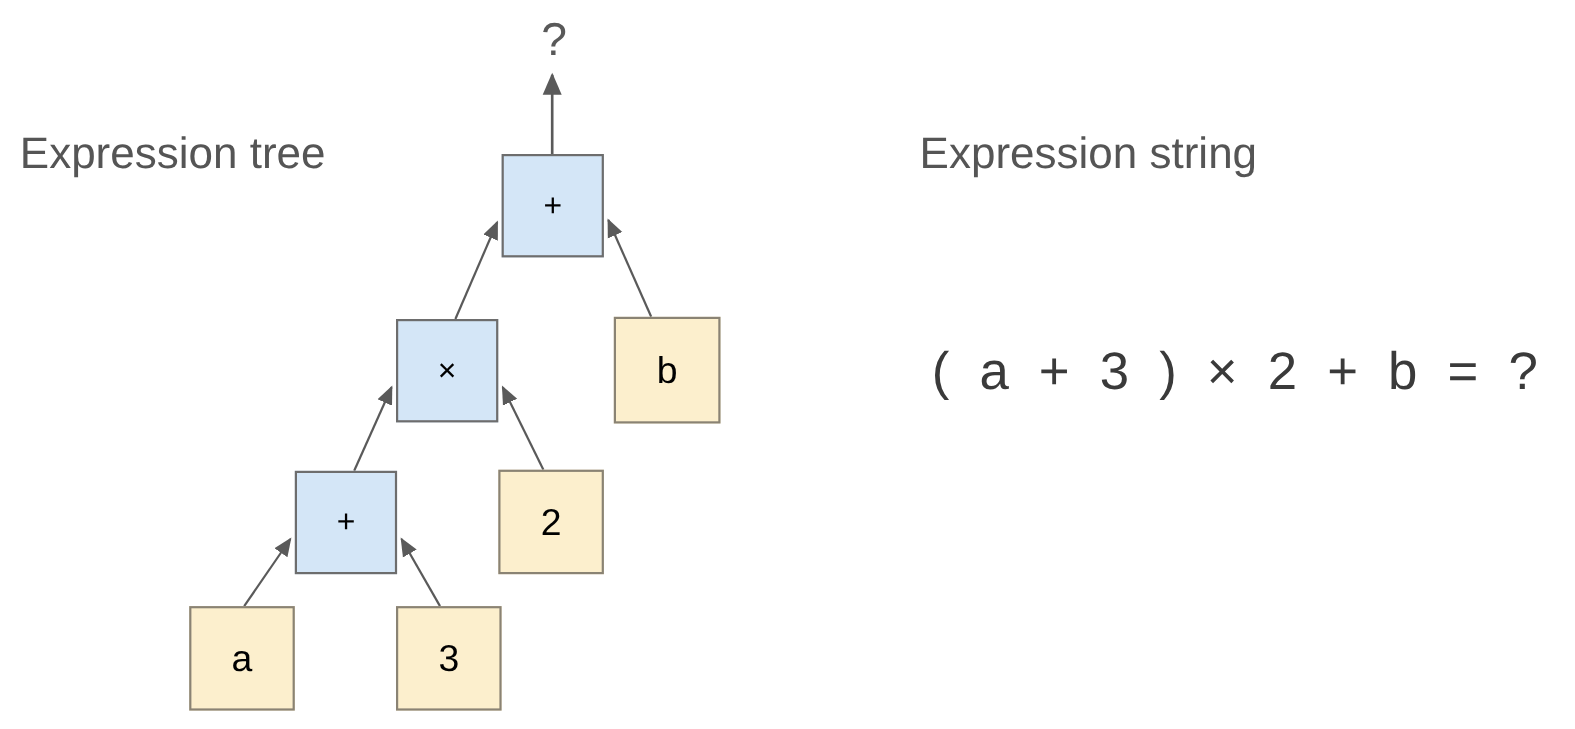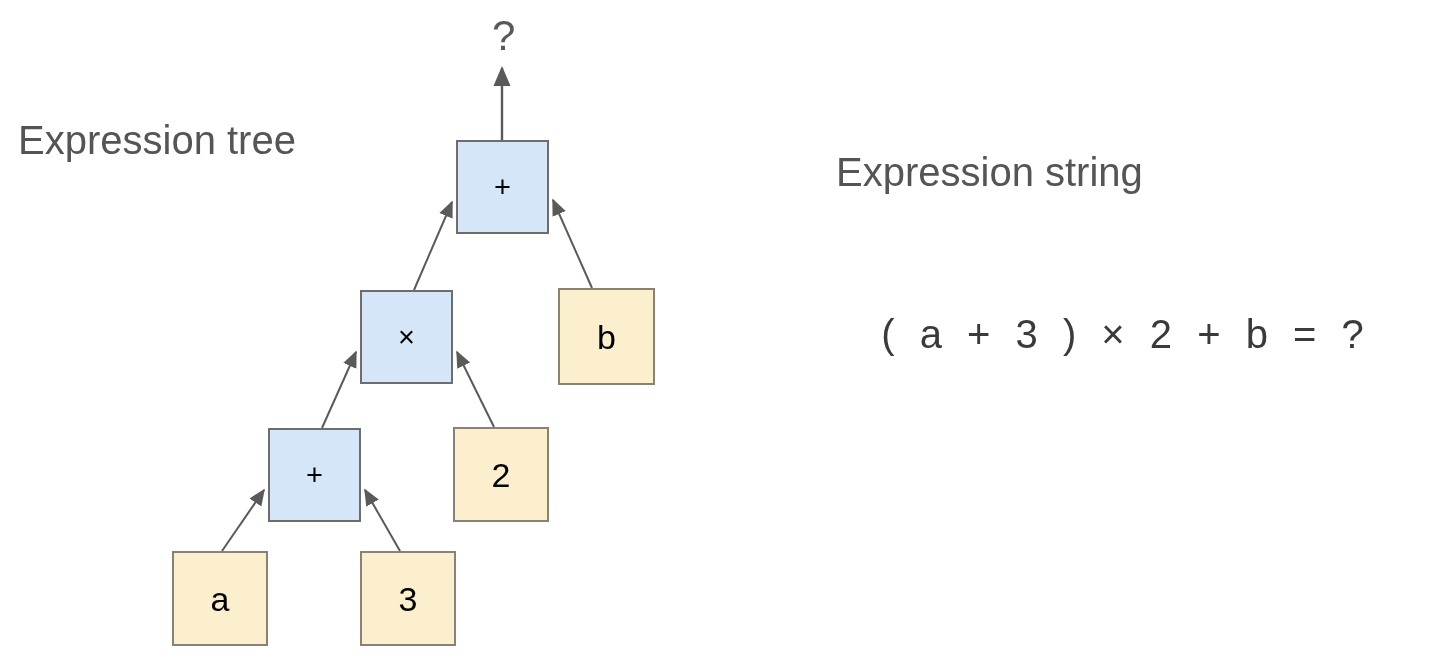--- a/index.html
+++ b/index.html
@@ -25,21 +25,21 @@
   .panel-title {
     position: absolute;
     font-family: "Liberation Sans", sans-serif;
     font-size: 40px;
     font-weight: 400;
     color: #555555;
     white-space: nowrap;
     line-height: 1;
   }
   #title-tree   { left: 18px;  top: 120px; }
-  #title-string { left: 836px; top: 120px; margin-top: 32px; }
+  #title-string { left: 836px; top: 120px; }
 
   .node {
     position: absolute;
     box-sizing: border-box;
     display: flex;
     align-items: center;
     justify-content: center;
     font-family: "Liberation Sans", sans-serif;
     font-size: 30px;
     color: #000000;
@@ -66,21 +66,21 @@
     white-space: nowrap;
   }
 
   #expression-string {
     position: absolute;
     left: 836px;
     top: 308px;
     width: 580px;
     text-align: center;
     font-family: "Liberation Sans", sans-serif;
-    font-size: 40px;
+    font-size: 48px;
     color: #3a3a3a;
     letter-spacing: 7px;
     white-space: nowrap;
     line-height: 1.3;
   }
 </style>
 </head>
 <body>
 
 <svg id="canvas" viewBox="0 0 1432 663" xmlns="http://www.w3.org/2000/svg">

